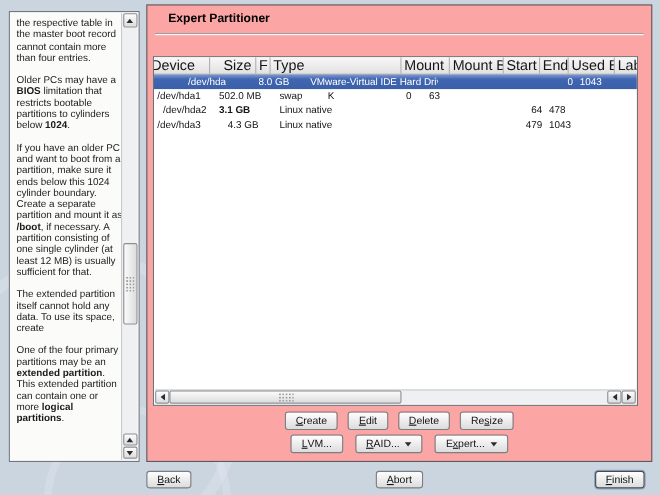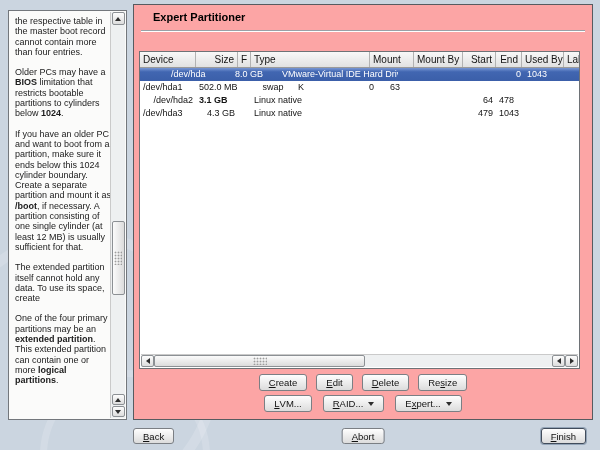--- a/index.html
+++ b/index.html
@@ -43,23 +43,23 @@
   
   .main-panel { position:absolute; left:133px; top:4px; width:460px; height:416px;
                 background:#fca5a5; border:1px solid #575b60; }
   .page-title { position:absolute; left:19px; top:6px; font-size:11px; font-weight:bold; color:#000; }
   .separator { position:absolute; left:7px; right:7px; top:25px; height:2px;
                border-top:1px solid #9aa0a6; border-bottom:1px solid #ffffff; }
 
   
   .ptable { position:absolute; left:5px; top:46px; width:441px; height:318px;
             background:#ffffff; border:1px solid #6e7276; overflow:hidden; }
-  .thead { display:flex; height:16px; line-height:15px; font-size:10px; color:#141414;
+  .thead { display:flex; height:16px; line-height:15px; font-size:13px; color:#141414;
            background:linear-gradient(#f8f8f8,#e1e1e1); border-bottom:1px solid #9a9a9a;
-           white-space:nowrap; }
+           white-space:nowrap;justify-content:center; }
   .hcell { border-right:1px solid #b2b2b2; padding:0 3px; overflow:hidden; }
   .trow { display:flex; height:13px; line-height:13px; font-size:9px; color:#141414; white-space:nowrap; }
   .trow.selected { background:linear-gradient(#7896d3 0%, #4166b1 30%, #3b5fa9 100%); color:#ffffff; }
   .cell { padding:0 3px; overflow:hidden; }
 
   .hscroll { position:absolute; left:1px; right:1px; bottom:1px; height:13px;
              background:#eef0f1; border-top:1px solid #cacaca; display:flex; align-items:stretch; }
   .hs-btn { flex:0 0 13px; background:linear-gradient(#fdfdfd,#dddddd); border:1px solid #8c9094;
             border-radius:2px; display:flex; align-items:center; justify-content:center; }
   .hs-thumb { flex:0 0 211px; background:linear-gradient(#fbfbfb,#dcdcdc); border:1px solid #8c9094;
@@ -143,29 +143,29 @@
             <div class="cell" style="flex: 0 0 49px; text-align: left;"></div>
             <div class="cell" style="flex: 0 0 33px; text-align: right;">0</div>
             <div class="cell" style="flex: 0 0 26px; text-align: right;">1043</div>
             <div class="cell" style="flex: 0 0 42px; text-align: left;"></div>
             <div class="cell" style="flex: 0 0 26px; text-align: left;"></div>
           </div>
           <div class="trow">
             <div class="cell" style="flex: 0 0 56px; text-align: left;">/dev/hda1</div>
             <div class="cell" style="flex: 0 0 42px; text-align: right;">502.0 MB</div>
             <div class="cell" style="flex: 0 0 13px; text-align: left;"></div>
-            <div class="cell" style="flex: 0 0 44px; text-align: center;">swap</div>
+            <div class="cell" style="flex: 0 0 44px; text-align: left;">swap</div>
             <div class="cell" style="flex: 0 0 49px; text-align: left;">K</div>
             <div class="cell" style="flex: 0 0 33px; text-align: right;">0</div>
             <div class="cell" style="flex: 0 0 26px; text-align: right;">63</div>
             <div class="cell" style="flex: 0 0 42px; text-align: left;"></div>
             <div class="cell" style="flex: 0 0 26px; text-align: left;"></div>
           </div>
           <div class="trow">
-            <div class="cell" style="flex: 0 0 56px; text-align: right;">/dev/hda2</div>
+            <div class="cell" style="flex: 0 0 56px; text-align: center;">/dev/hda2</div>
             <div class="cell" style="flex: 0 0 42px; text-align: left; font-weight: bold;">3.1 GB</div>
             <div class="cell" style="flex: 0 0 13px; text-align: left;"></div>
             <div class="cell" style="flex: 0 0 119px; text-align: left;">Linux native</div>
             <div class="cell" style="flex: 0 0 44px; text-align: left;"></div>
             <div class="cell" style="flex: 0 0 49px; text-align: left;"></div>
             <div class="cell" style="flex: 0 0 33px; text-align: right;">64</div>
             <div class="cell" style="flex: 0 0 26px; text-align: left;">478</div>
             <div class="cell" style="flex: 0 0 42px; text-align: left;"></div>
             <div class="cell" style="flex: 0 0 26px; text-align: left;"></div>
           </div>

